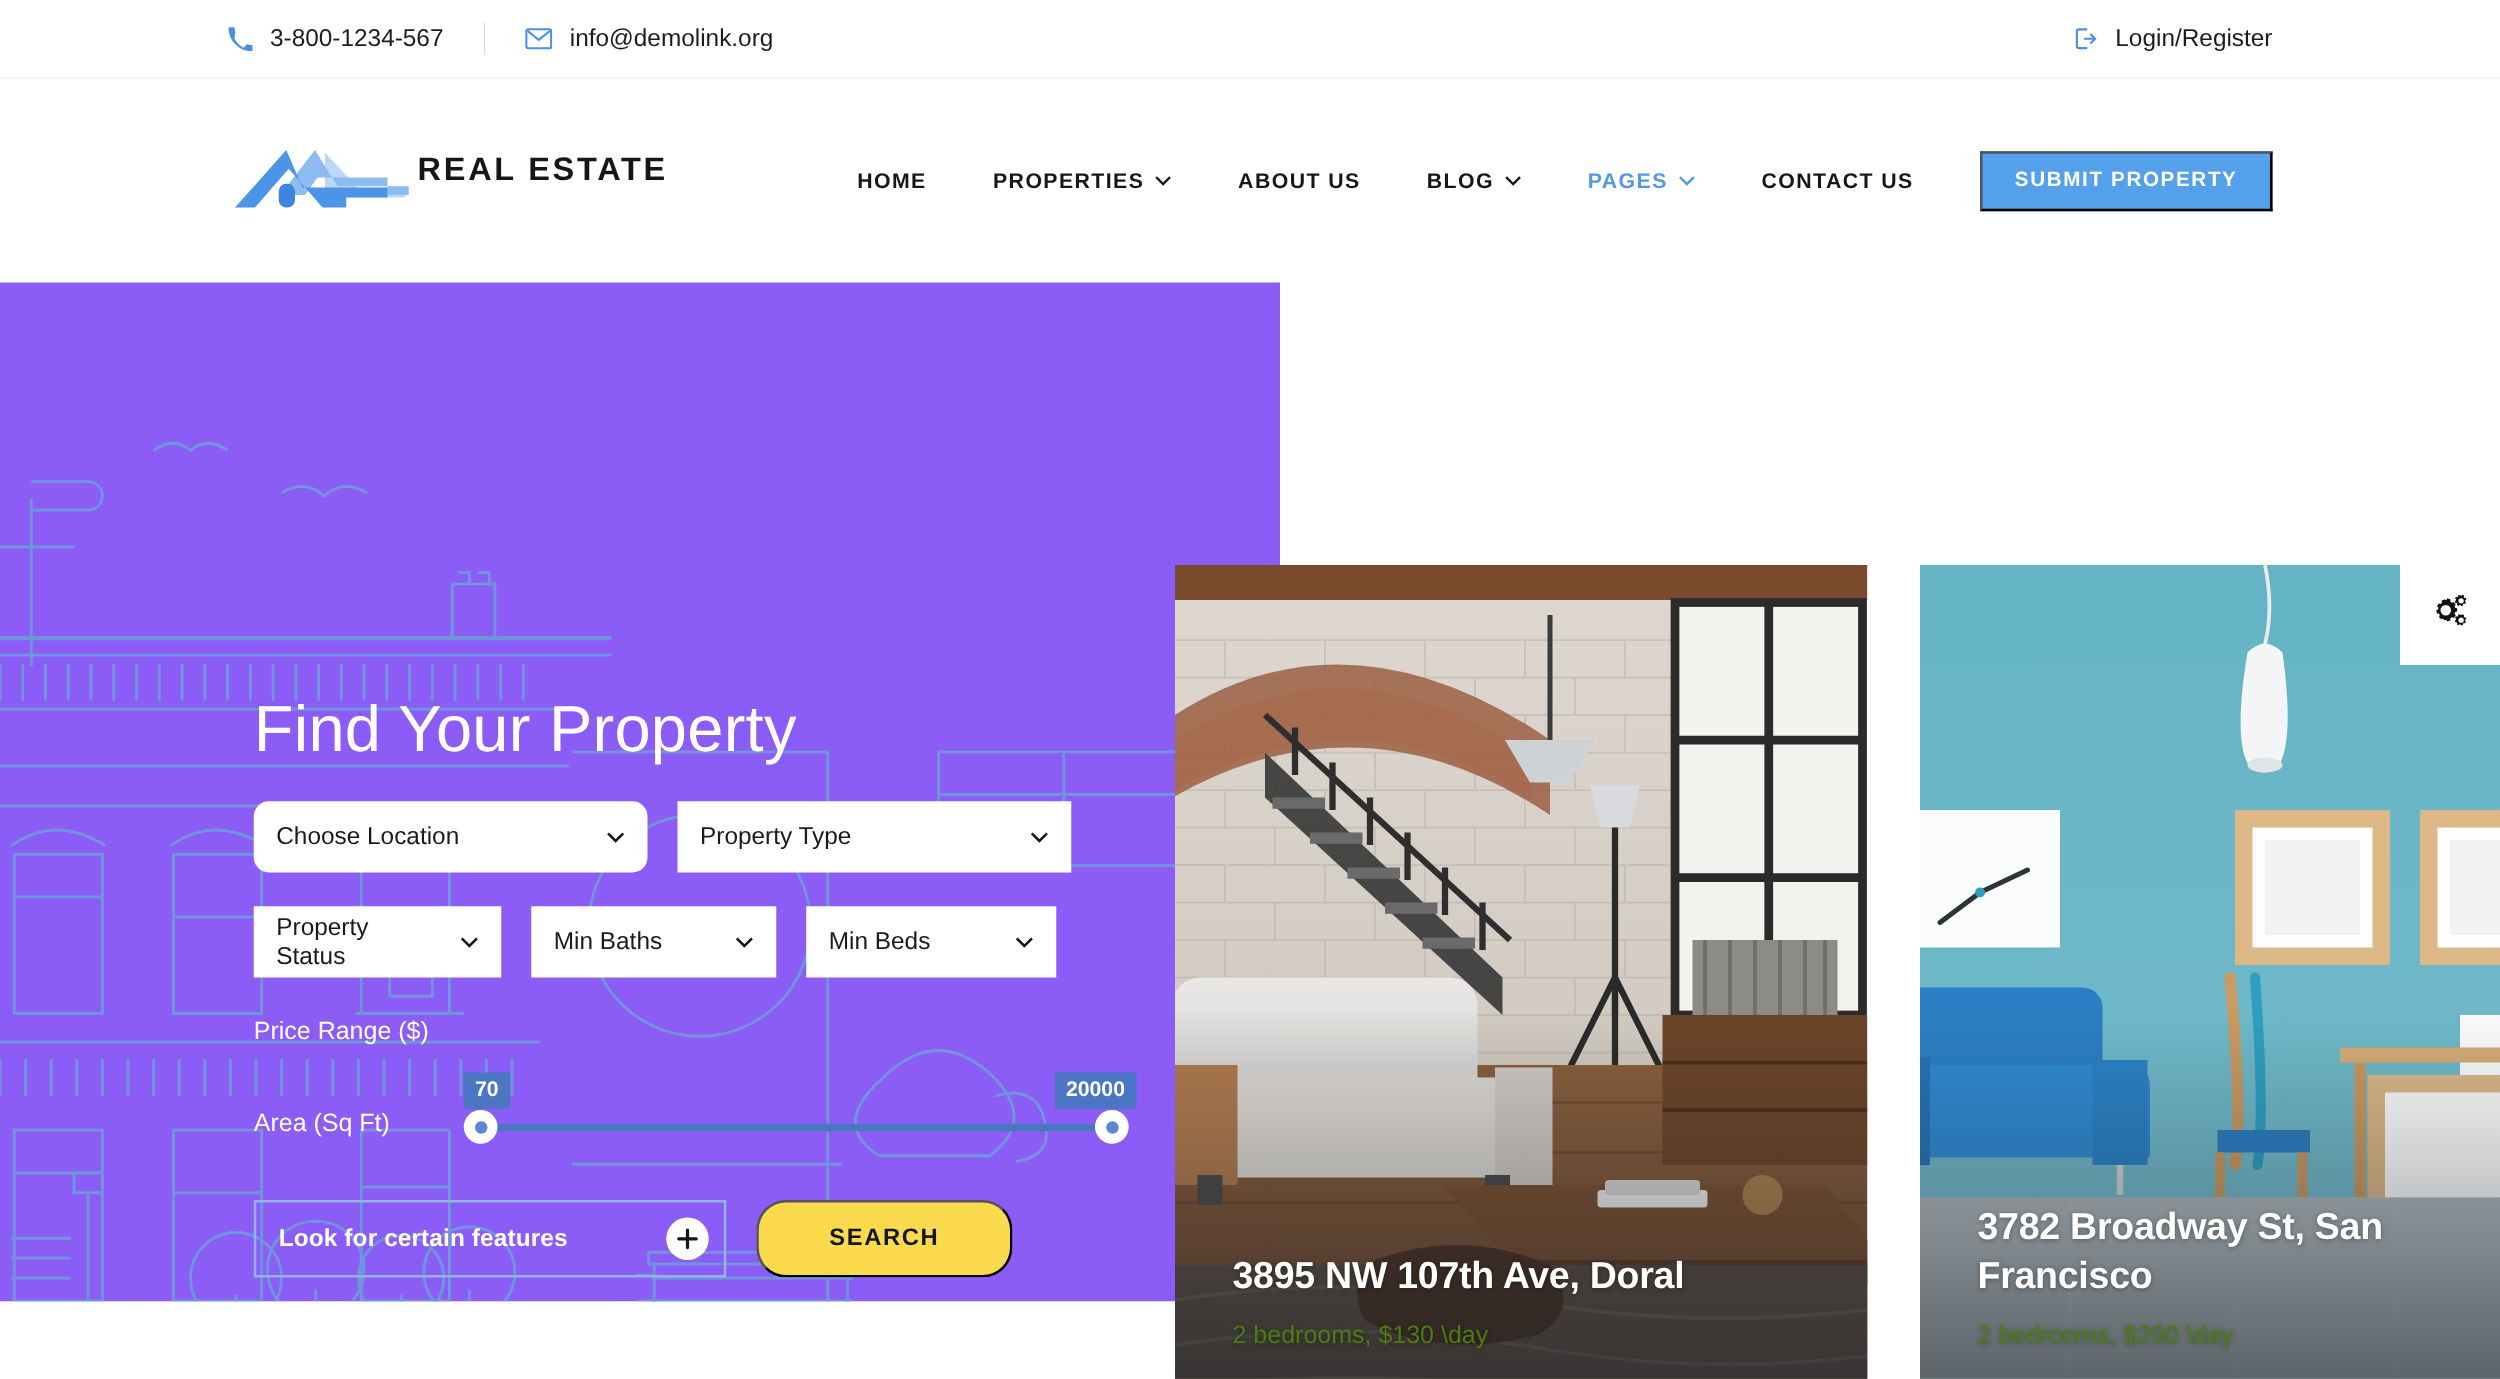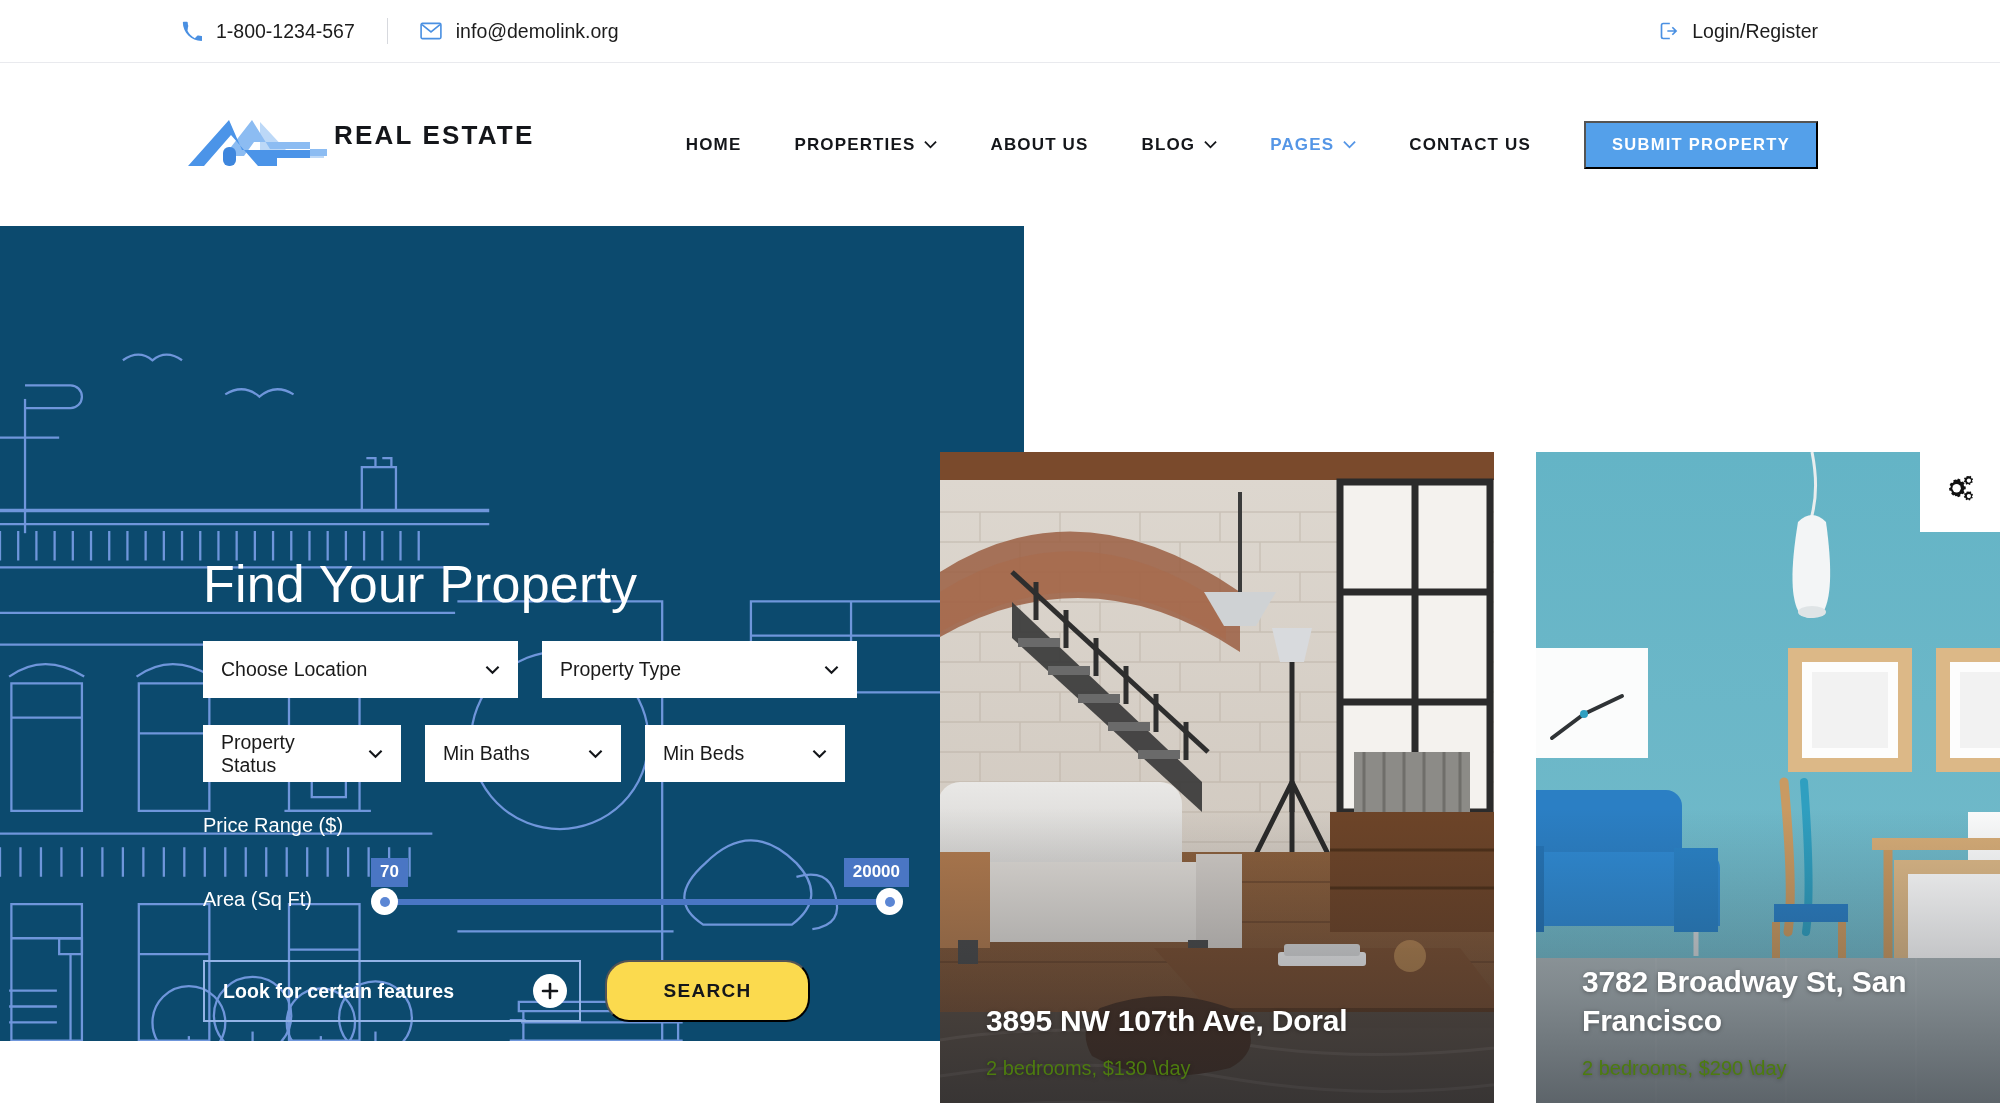--- a/index.html
+++ b/index.html
@@ -53,42 +53,42 @@
     display:flex; align-items:center; justify-content:center;
     margin-right:0; white-space:nowrap;
   }
 
   
   .hero { position:relative; width:100%; height:877px; background:#fff; }
 
   .search-panel {
     position:absolute; left:0; top:0;
     width:1024px; height:815px;
-    background:#0c4a6e;
+    background:#8b5cf6;
     overflow:hidden;
   }
   .bg-art { position:absolute; inset:0; opacity:1; }
   .panel-inner { position:absolute; left:203px; top:0; width:700px; }
 
   .panel-title {
     color:#fff; font-size:52px; font-weight:normal;
     letter-spacing:0.2px; margin-top:328px;
     font-family:"Liberation Sans", sans-serif;
   }
 
   .row { display:flex; margin-top:27px; }
   .sel {
     background:#fff; height:57px;
     display:flex; align-items:center;
     padding:0 18px; margin-right:24px;
     position:relative;
   }
   .sel span.lbl { font-size:19.5px; color:#1a1a1a; }
   .sel .caret { margin-left:auto; padding-left:22px; display:flex; }
-  .sel.w1 { width:315px; }
+  .sel.w1 { width:315px;border-radius:12px; }
   .sel.w2 { width:315px; }
   .sel.s1 { width:198px; }
   .sel.s2 { width:196px; }
   .sel.s3 { width:200px; }
   .sel.s1 .caret, .sel.s2 .caret, .sel.s3 .caret { padding-left:14px; }
 
   .slider-row { display:flex; align-items:center; height:62px; margin-top:12px; position:relative; }
   .slider-label { color:#fff; font-size:20px; width:168px; flex:none; }
   .track-wrap { position:relative; flex:1; height:62px; }
   .track {
@@ -166,21 +166,21 @@
 <body>
 
 <div class="topbar">
   <div class="tb-left">
     <a class="tb-item">
       <span class="glyph">
         <svg width="20" height="20" viewBox="0 0 24 24">
             <path fill="#4a90e2" d="M6.6 10.8c1.9 3.8 5 6.8 8.8 8.8l2.9-2.9c.4-.4.9-.5 1.4-.3 1.2.4 2.4.6 3.7.6.6 0 1 .4 1 1V22c0 .6-.4 1-1 1C11.3 23 1 12.7 1 .9 1 .4 1.4 0 2 0h3.9c.6 0 1 .4 1 1 0 1.3.2 2.5.6 3.7.1.5 0 1-.3 1.4L6.6 10.8z" transform="translate(0 1)"></path>
           </svg>
       </span>
-      <span>1-800-1234-567</span>
+      <span>3-800-1234-567</span>
     </a>
     <div class="tb-sep"></div>
     <a class="tb-item">
       <span class="glyph">
         <svg width="22" height="18" viewBox="0 0 24 20">
             <rect x="1" y="1.5" width="22" height="17" rx="1.5" fill="none" stroke="#4a90e2" stroke-width="1.8"></rect>
             <path d="M2 3l10 8 10-8" fill="none" stroke="#4a90e2" stroke-width="1.8"></path>
           </svg>
       </span>
       <span>info@demolink.org</span>

